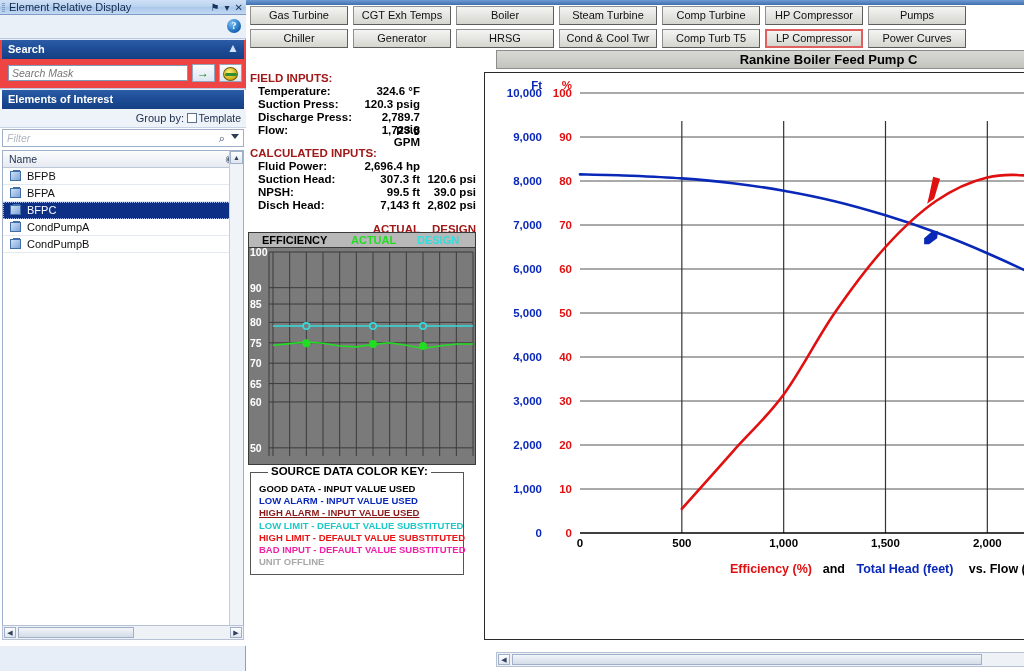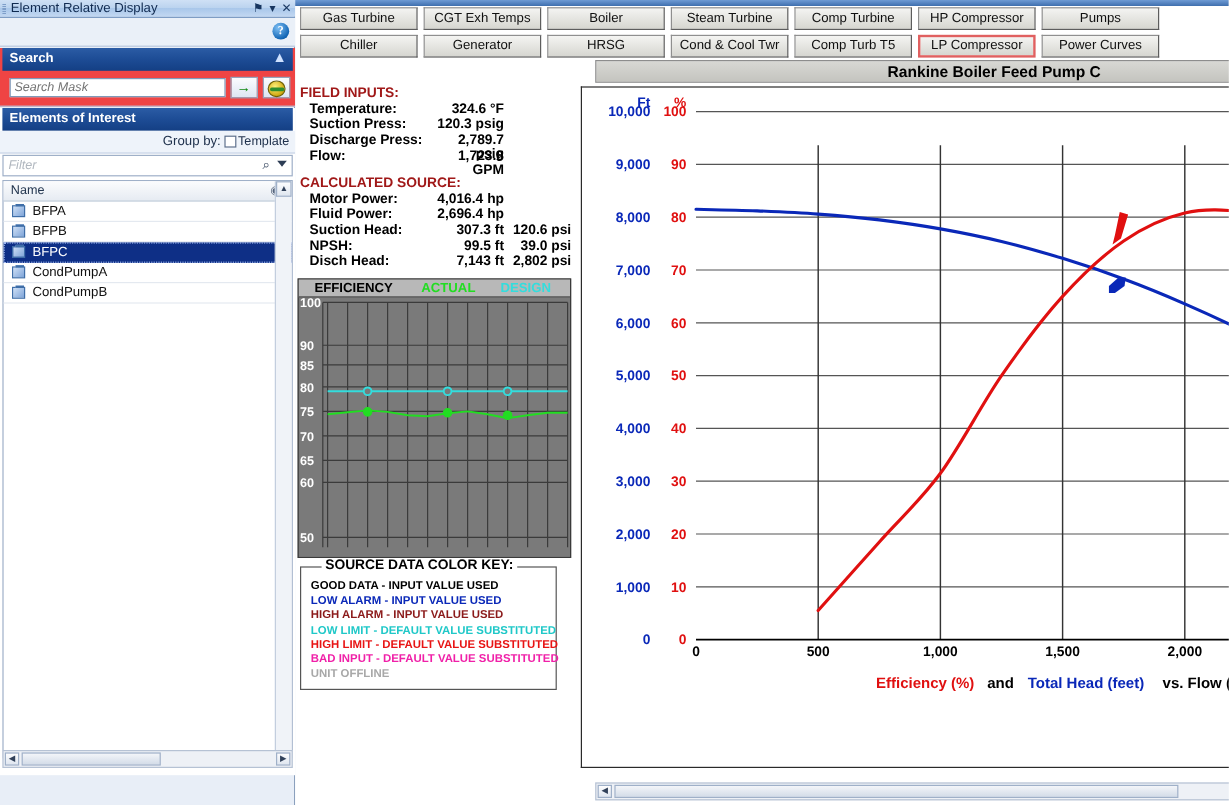--- a/index.html
+++ b/index.html
@@ -209,25 +209,25 @@
       </div>
 
       <div class="grid-wrap">
         <div class="col-head">
           <span class="ch-name">Name</span>
           <span class="ch-icons">◉▴</span>
         </div>
         <div id="tree-rows">
             <div class="trow">
               <span class="ticon"></span>
-              <span class="tlbl">BFPA</span>
+              <span class="tlbl">BFPB</span>
             </div>
             <div class="trow">
               <span class="ticon"></span>
-              <span class="tlbl">BFPB</span>
+              <span class="tlbl">BFPA</span>
             </div>
             <div class="trow sel">
               <span class="ticon"></span>
               <span class="tlbl">BFPC</span>
             </div>
             <div class="trow">
               <span class="ticon"></span>
               <span class="tlbl">CondPumpA</span>
             </div>
             <div class="trow">
@@ -293,27 +293,22 @@
               <span class="dv1">2,789.7 psig</span>
               <span class="dv2"></span>
             </div>
             <div class="drow">
               <span class="dk">Flow:</span>
               <span class="dv1">1,723.8 GPM</span>
               <span class="dv2"></span>
             </div>
           </div>
         <div style="height:10px"></div>
-        <div class="sect-lbl">CALCULATED SOURCE:</div>
+        <div class="sect-lbl">CALCULATED INPUTS:</div>
         <div id="cr-rows">
-            <div class="drow">
-              <span class="dk">Motor Power:</span>
-              <span class="dv1">4,016.4 hp</span>
-              <span class="dv2"></span>
-            </div>
             <div class="drow">
               <span class="dk">Fluid Power:</span>
               <span class="dv1">2,696.4 hp</span>
               <span class="dv2"></span>
             </div>
             <div class="drow">
               <span class="dk">Suction Head:</span>
               <span class="dv1">307.3 ft</span>
               <span class="dv2">120.6 psi</span>
             </div>
@@ -401,21 +396,21 @@
             <circle cx="174" cy="78.05200000000002" r="3.2" fill="#7a7a7a" stroke="#33dddd" stroke-width="1.6"></circle>
           </svg>
       </div>
     </div>
 
     <div class="ckey">
       <span class="ckey-title">SOURCE DATA COLOR KEY:</span>
       <ul id="ckey-list">
           <li style="color: rgb(0, 0, 0);">GOOD DATA - INPUT VALUE USED</li>
           <li style="color: rgb(10, 40, 184);">LOW ALARM - INPUT VALUE USED</li>
-          <li style="color: rgb(139, 26, 26);">HIGH ALARM - INPUT VALUE USED</li>
+          <li style="color: rgb(139, 26, 26); text-decoration: underline;">HIGH ALARM - INPUT VALUE USED</li>
           <li style="color: rgb(31, 200, 200);">LOW LIMIT - DEFAULT VALUE SUBSTITUTED</li>
           <li style="color: rgb(232, 20, 20);">HIGH LIMIT - DEFAULT VALUE SUBSTITUTED</li>
           <li style="color: rgb(240, 32, 168);">BAD INPUT - DEFAULT VALUE SUBSTITUTED</li>
           <li style="color: rgb(168, 168, 168);">UNIT OFFLINE</li>
         </ul>
     </div>
 
     <div class="mchart">
       <svg id="mc-svg" width="720" height="566">
           <line x1="95" y1="416" x2="706" y2="416" stroke="#555" stroke-width="1"></line>

